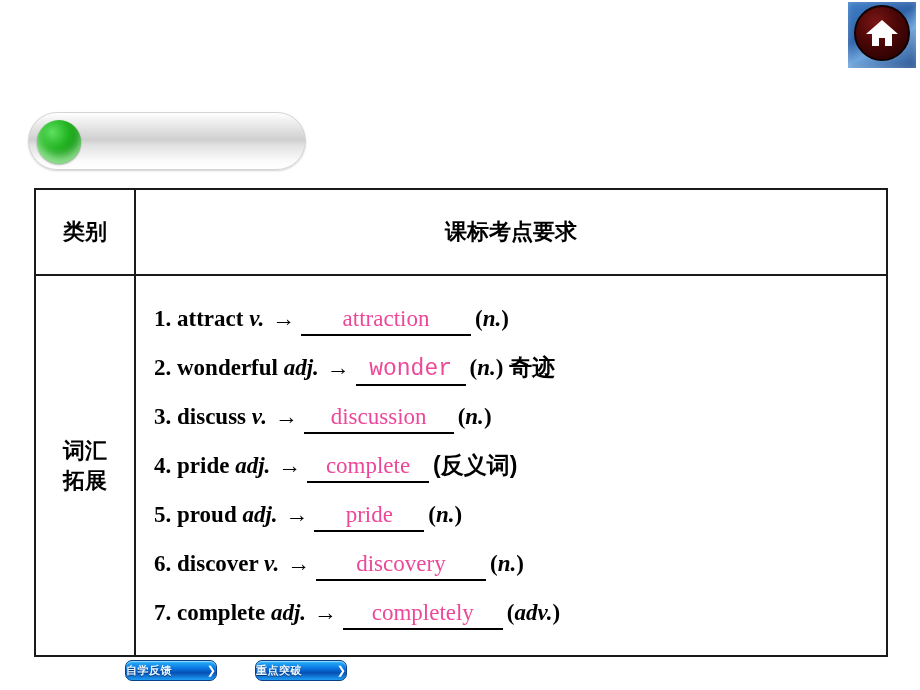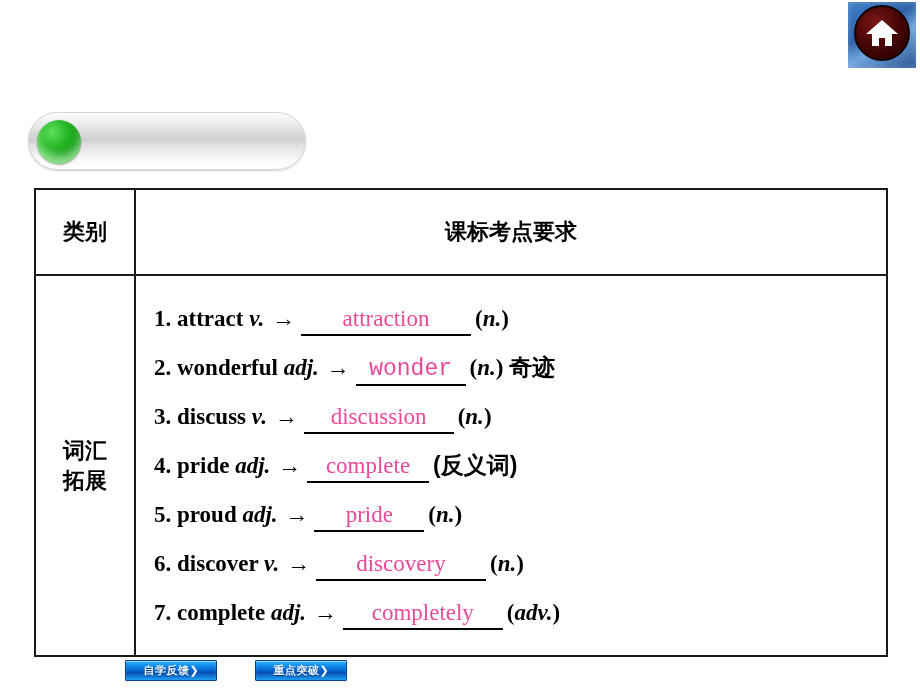--- a/index.html
+++ b/index.html
@@ -173,27 +173,27 @@
   #footer-nav {
     position: absolute;
     left: 125px;
     top: 660px;
     display: flex;
     gap: 38px;
   }
   .nav-btn {
     width: 92px;
     height: 21px;
-    border-radius: 1px;
+    border-radius: 7px;
     background: linear-gradient(to bottom, #29b6ff 0%, #0a77e0 38%, #0550b4 62%, #1f9ef5 100%);
     border: 1px solid #0b3f88;
     box-sizing: border-box;
     display: flex;
     align-items: center;
-    justify-content: center;
+    justify-content: space-between;
     gap: 0;
     box-shadow: inset 0 1px 1px rgba(255,255,255,0.55);
   }
   .nav-btn .nav-label {
     font-family: "Liberation Sans", "DejaVu Sans", sans-serif;
     font-size: 11px;
     font-weight: 700;
     color: #eaf6ff;
     letter-spacing: 0.5px;
     text-shadow: 0 1px 0 #073a7a;

